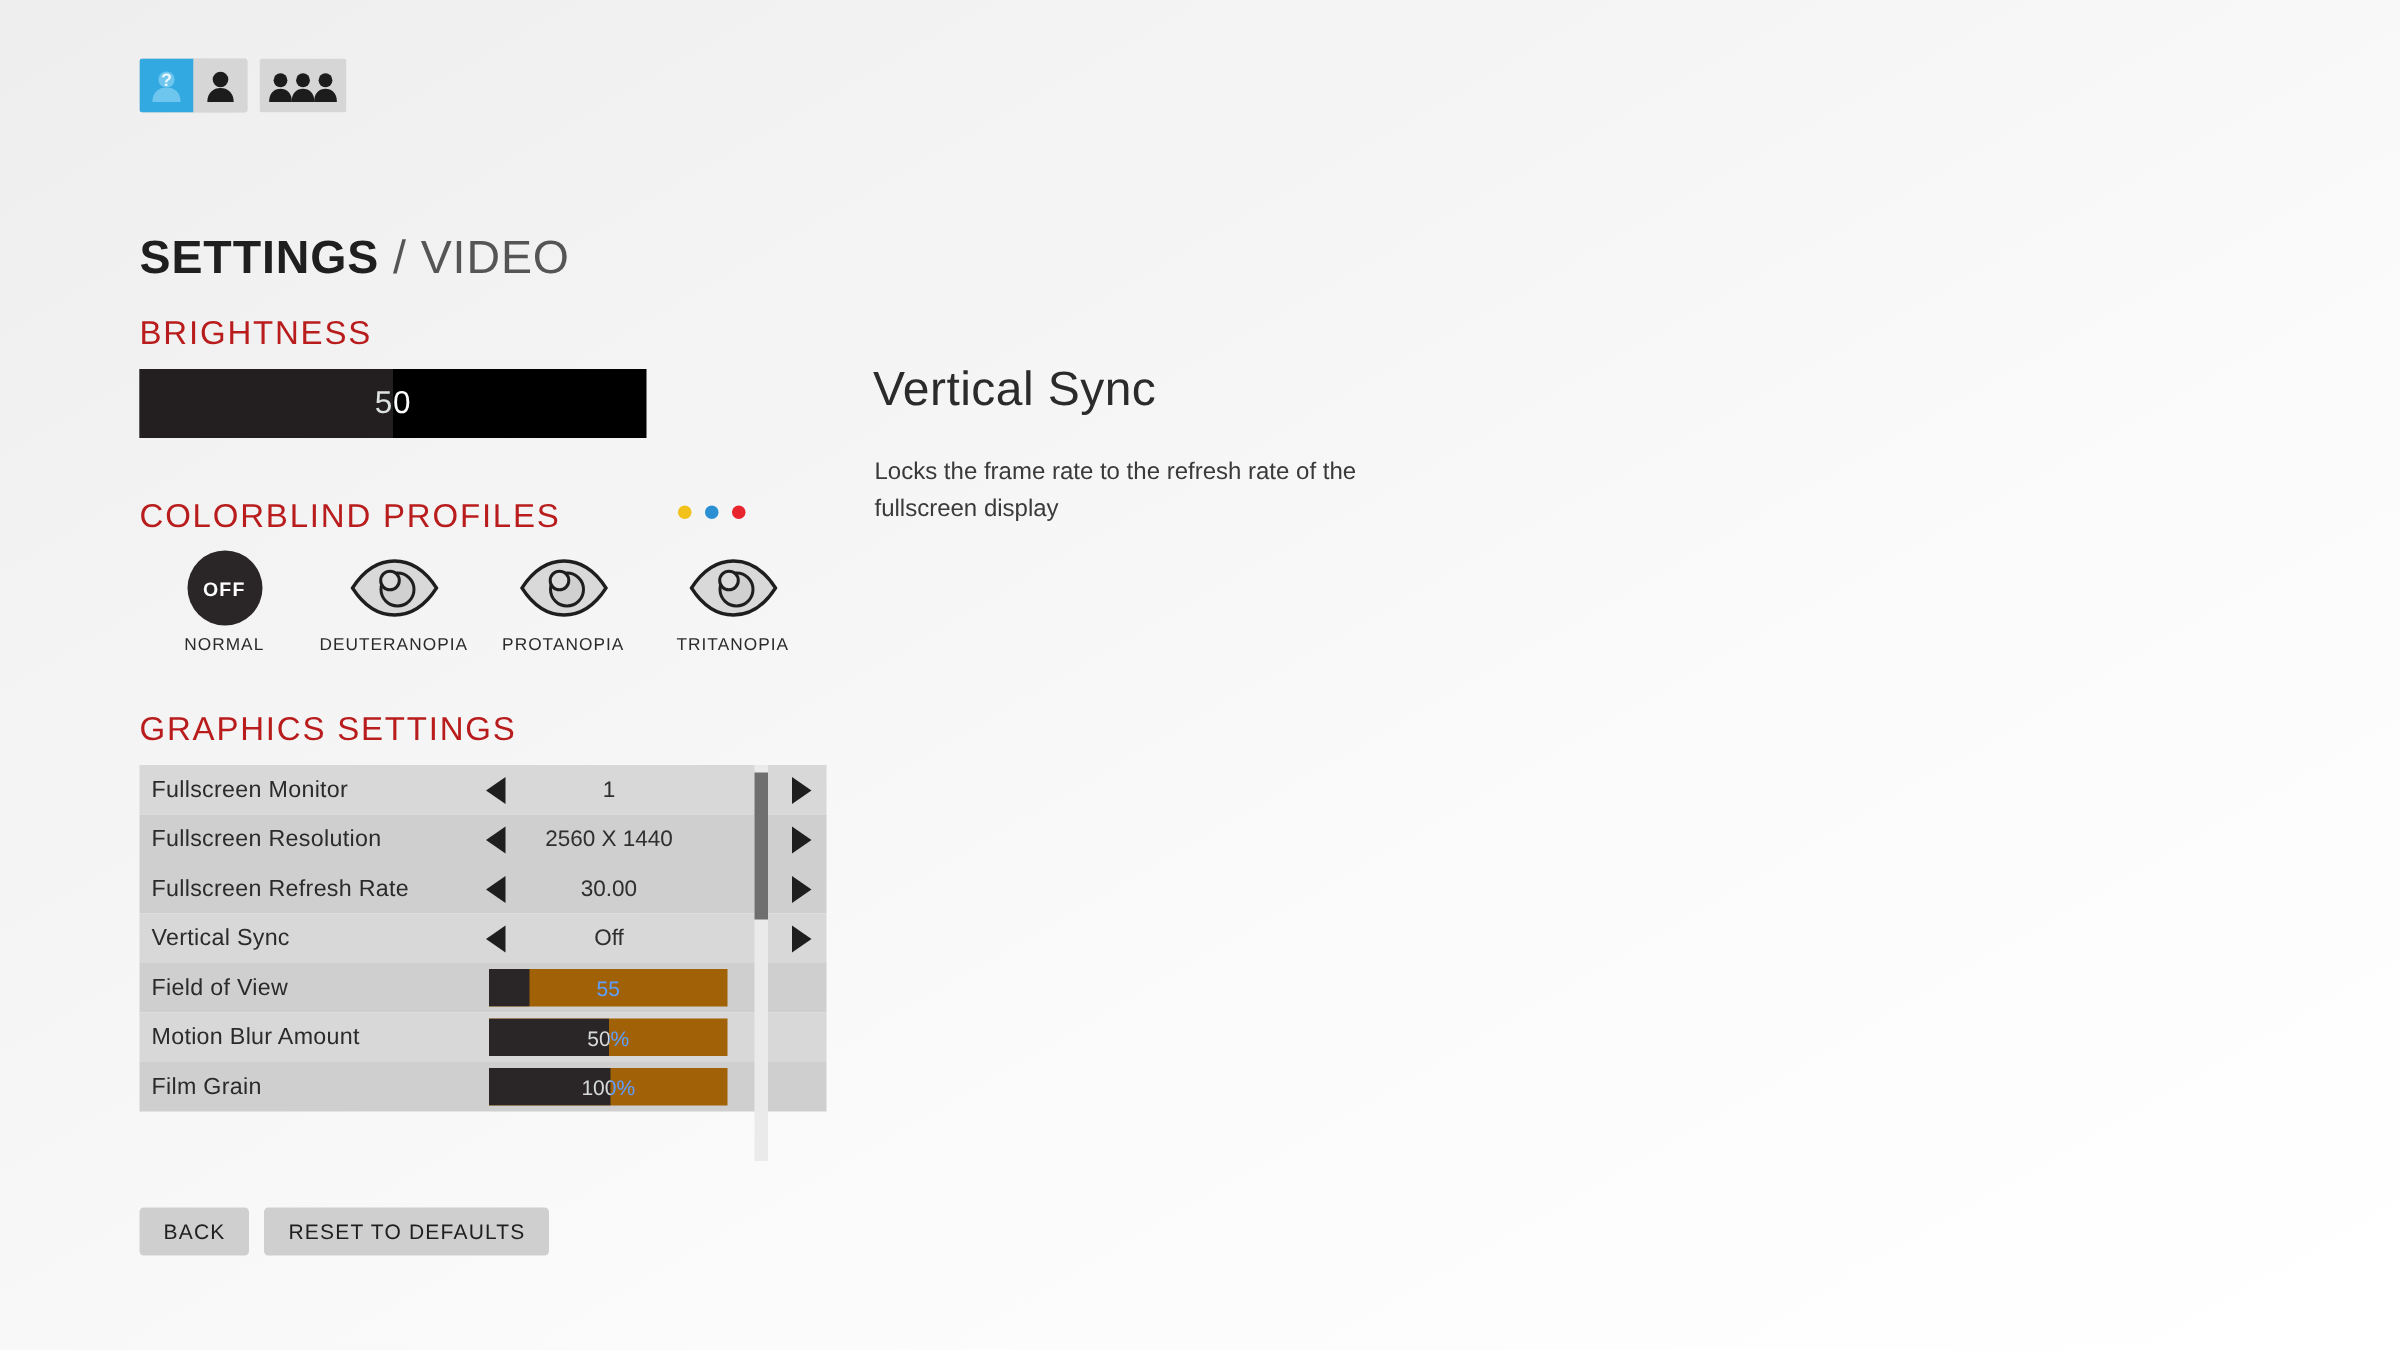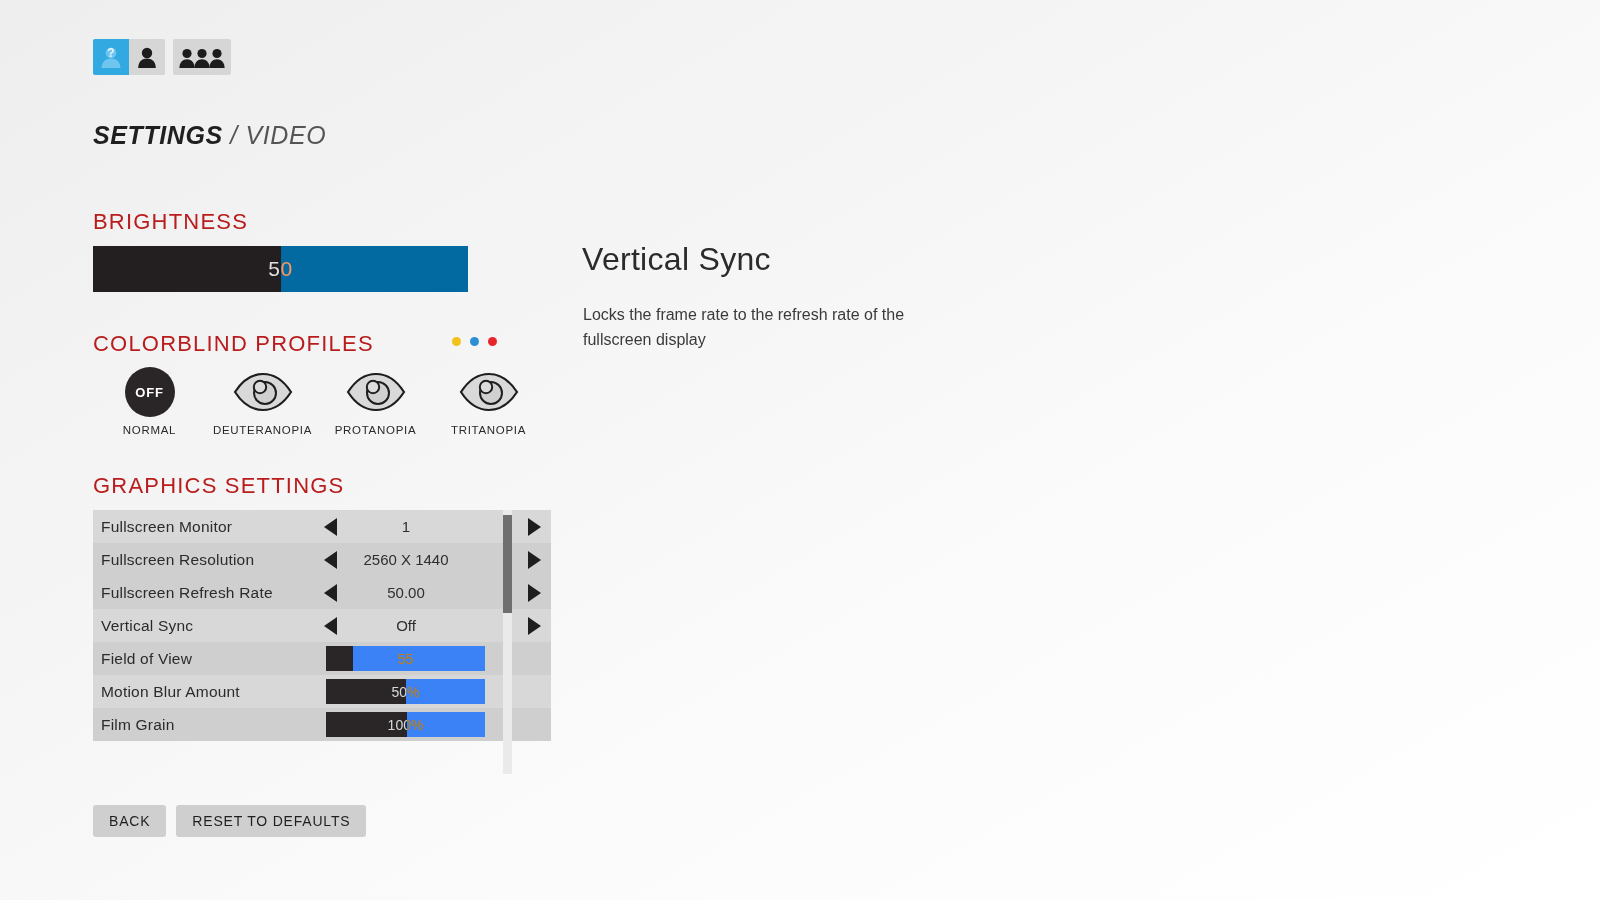--- a/index.html
+++ b/index.html
@@ -40,25 +40,24 @@
     justify-content: center;
     background: #d6d6d6;
   }
   .profile-slot.active { background: #32a9e0; }
   .profile-slot svg { display: block; }
 
   
   #page-title {
     position: absolute;
     left: 93px;
-    top: 121px;
-    font-size: 25px;
+    top: 154px;
+    font-size: 31px;
     letter-spacing: 0.6px;
     white-space: nowrap;
-    font-style: italic;
   }
   #page-title .strong { font-weight: bold; color: #1f1f1f; }
   #page-title .light { font-weight: normal; color: #555; }
 
   .section-head {
     position: absolute;
     left: 93px;
     font-size: 22px;
     letter-spacing: 1.2px;
     color: #b91c1c;
@@ -66,23 +65,23 @@
   }
   #brightness-head { top: 209px; }
   #colorblind-head { top: 331px; }
   #graphics-head   { top: 473px; }
 
   
   #brightness-slider {
     position: absolute;
     left: 93px;
     top: 246px;
-    width: 375px;
+    width: 338px;
     height: 46px;
-    background: #0369a1;
+    background: #000000;
     overflow: hidden;
   }
   #brightness-fill {
     position: absolute;
     left: 0; top: 0; bottom: 0;
     background: #231f20;
   }
   #brightness-value {
     position: absolute;
     left: 0; right: 0; top: 0; bottom: 0;
@@ -186,21 +185,21 @@
     color: #2f2f2f;
     white-space: nowrap;
   }
   .row-value.small { font-size: 13px; }
 
   .row-slider {
     position: absolute;
     left: 233px;
     width: 159px;
     height: 25px;
-    background: #3b82f6;
+    background: #a16207;
     overflow: hidden;
   }
   .row-slider .fill {
     position: absolute;
     left: 0; top: 0; bottom: 0;
     background: #2a2628;
   }
   .row-slider .sval {
     position: absolute;
     left: 0; right: 0; top: 0; bottom: 0;
@@ -381,21 +380,21 @@
       </div>
       <div class="row alt">
         <div class="row-label">Fullscreen Resolution</div>
         <div class="arrow-left"></div>
         <div class="row-value">2560 X 1440</div>
         <div class="arrow-right"></div>
       </div>
       <div class="row alt">
         <div class="row-label">Fullscreen Refresh Rate</div>
         <div class="arrow-left"></div>
-        <div class="row-value">50.00</div>
+        <div class="row-value">30.00</div>
         <div class="arrow-right"></div>
       </div>
       <div class="row">
         <div class="row-label">Vertical Sync</div>
         <div class="arrow-left"></div>
         <div class="row-value">Off</div>
         <div class="arrow-right"></div>
       </div>
       <div class="row alt">
         <div class="row-label">Field of View</div>

